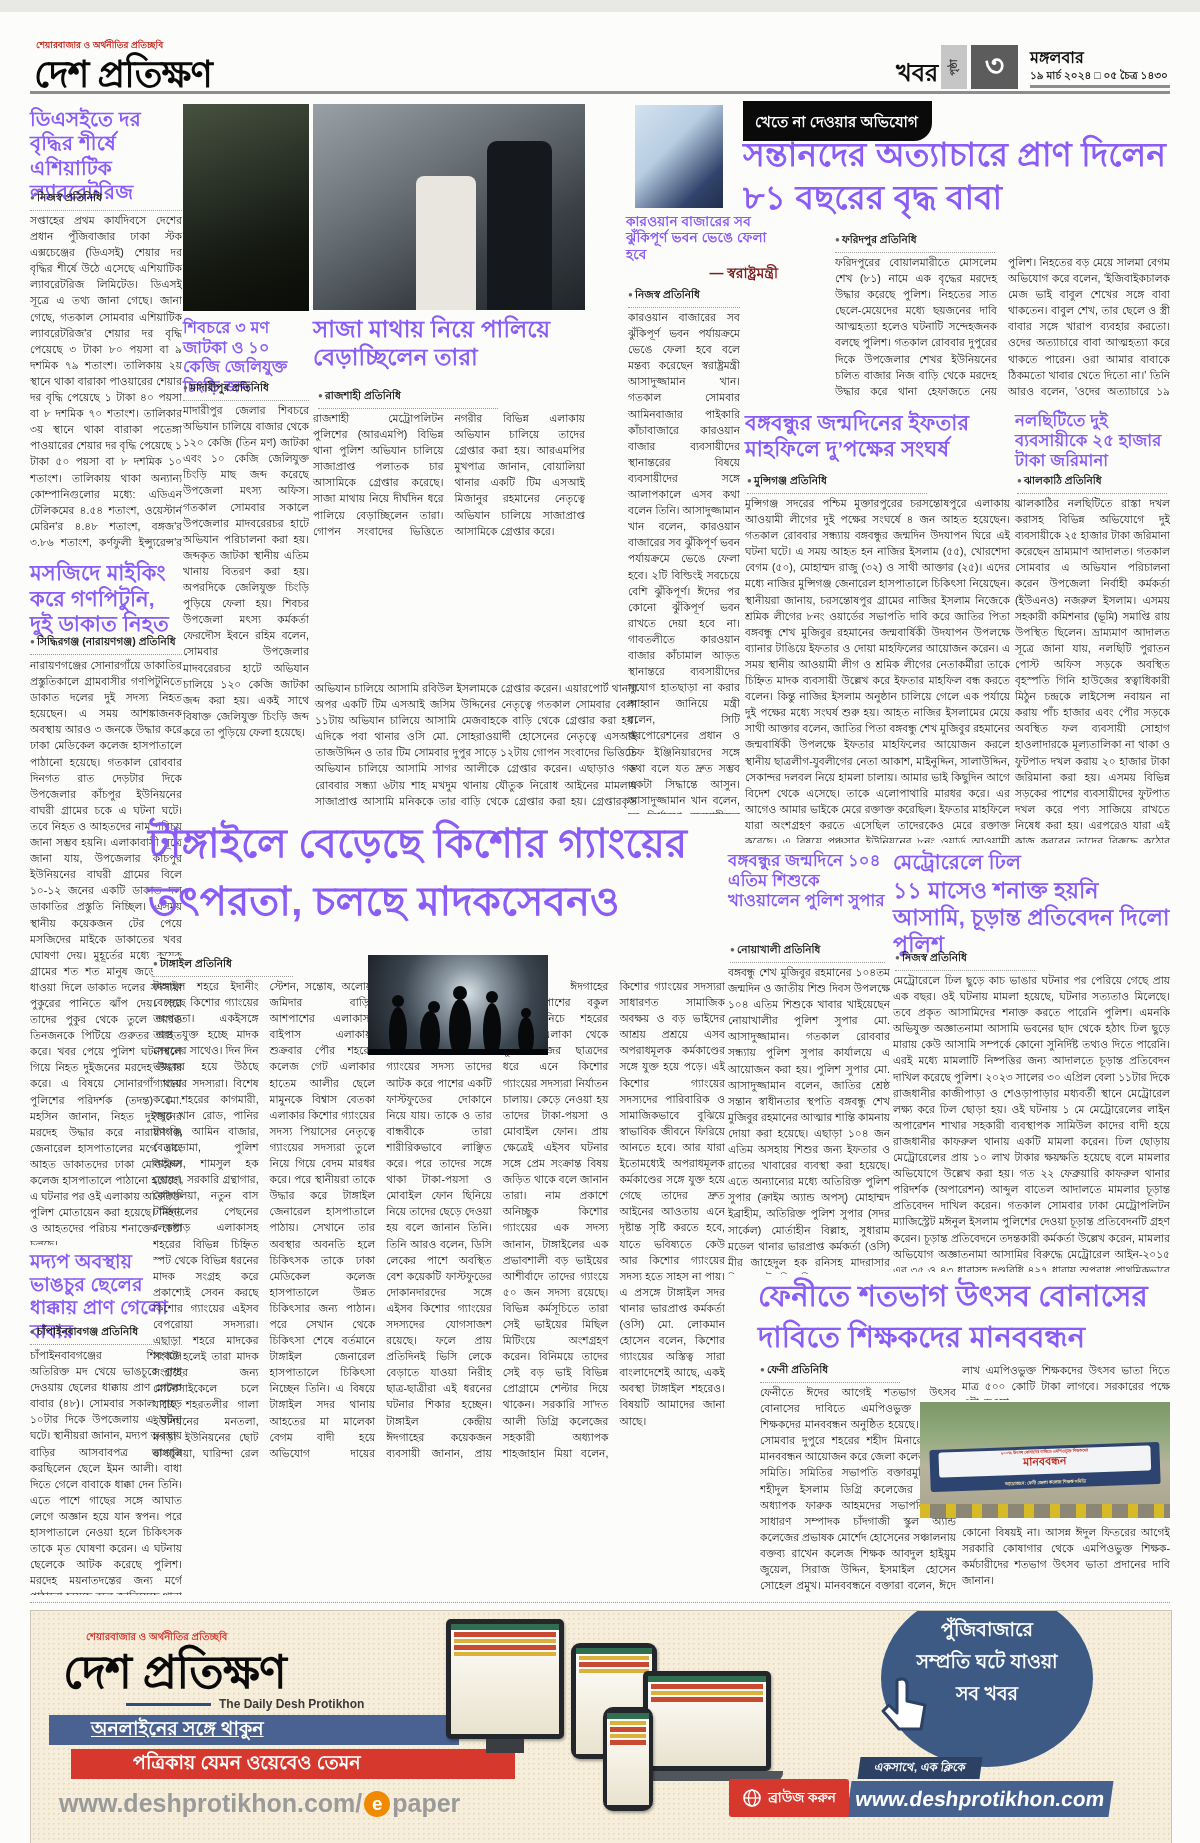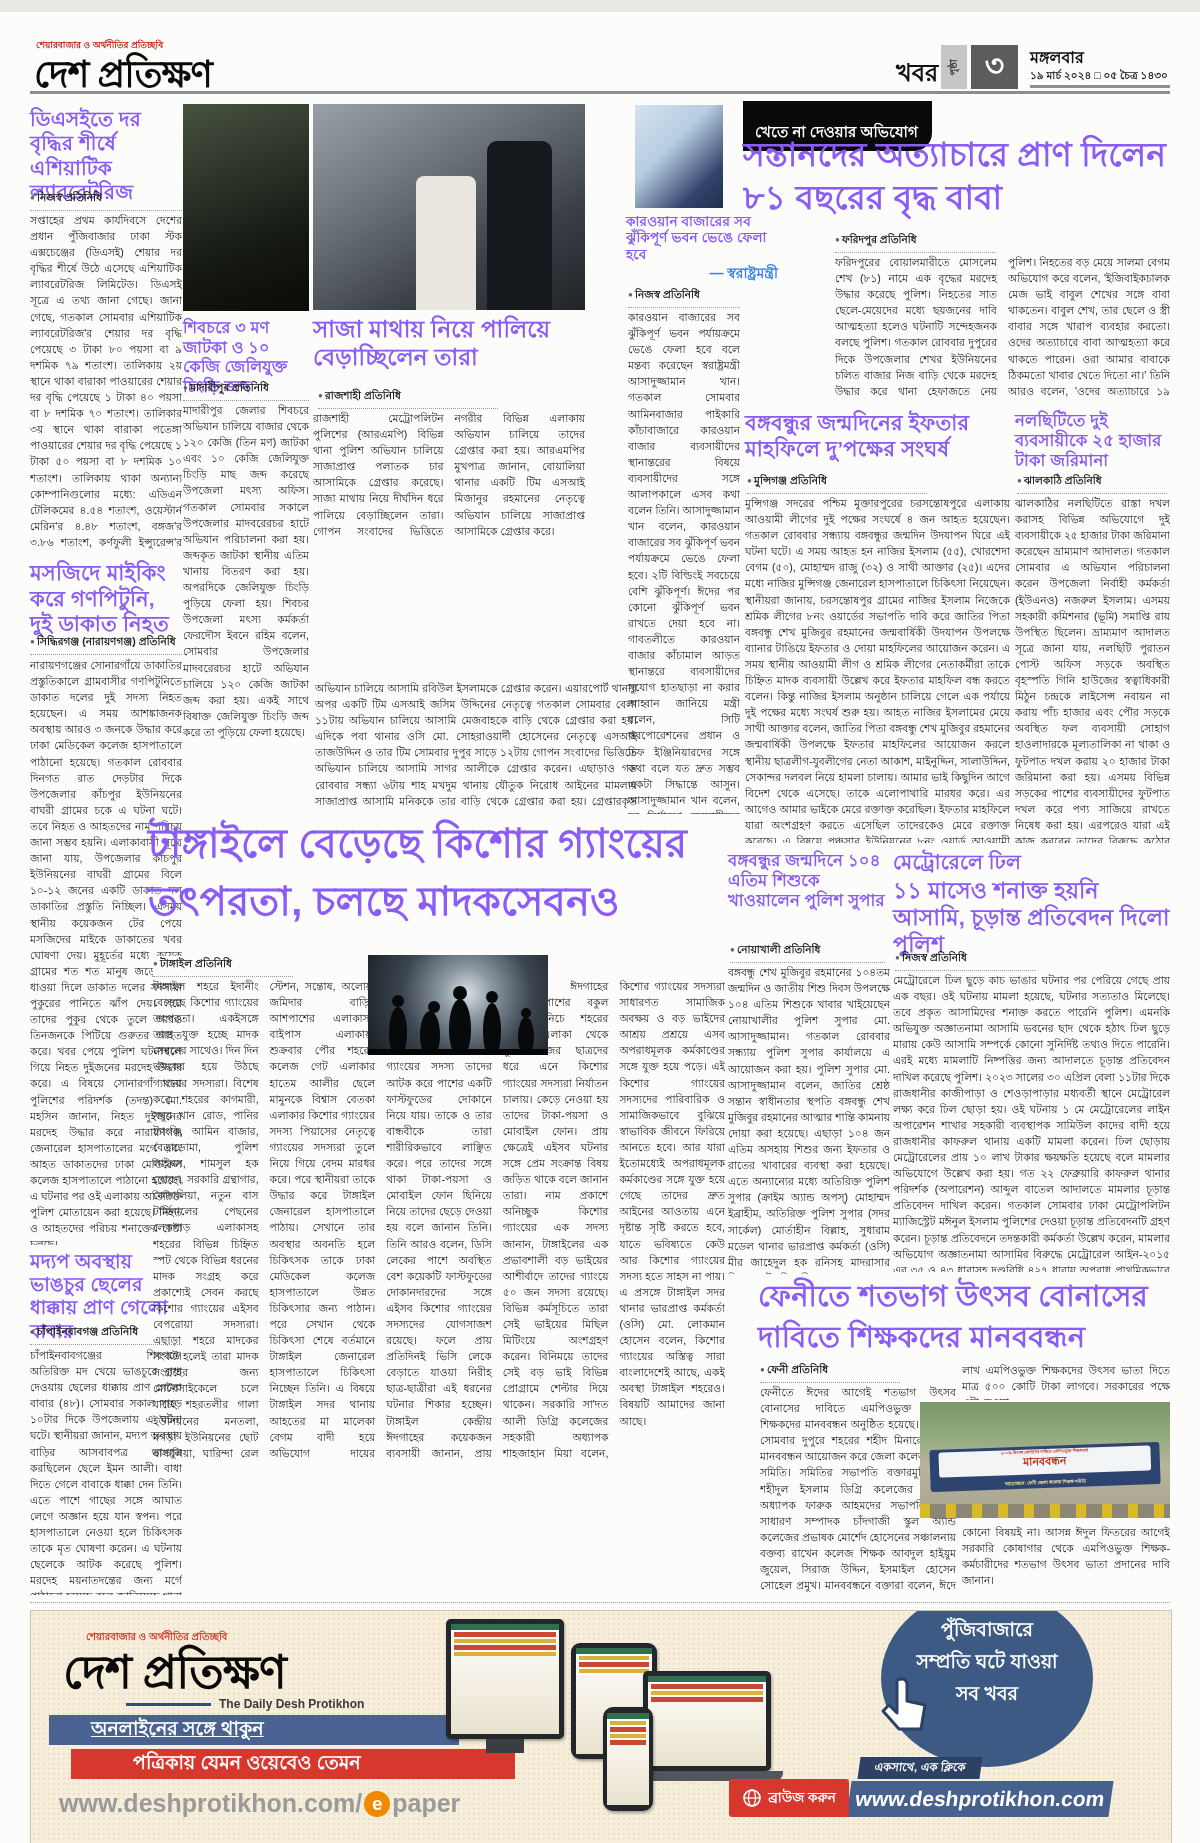--- a/index.html
+++ b/index.html
@@ -8,22 +8,22 @@
   .abs{position:absolute;}
   .headline{font-weight:800;color:#8b5cf6;text-align:left;line-height:1.22;letter-spacing:.2px;}
   .byline{font-size:10.5px;font-weight:700;color:#222;border-bottom:1px dotted #9a9a9a;padding-bottom:3px;}
   .byline::before{content:"● ";color:#666;font-size:8px;vertical-align:1px;}
   .body{font-size:10.6px;line-height:1.52;text-align:justify;color:#1a1a1a;overflow:hidden;}
   .cols2{column-count:2;column-gap:11px;}
   .cols5{column-count:5;column-gap:11px;}
   .photo{background:#888;}
   .rule{background:#8d8d8d;}
   .kicker{background:#0a0a0a;color:#fff;font-weight:700;font-size:15px;
-          padding:19px 14px 6px 12px;border-radius:0 0 18px 0;}
-  .quote-attrib{font-size:14px;font-weight:800;text-align:right;color:#3b82f6;}
+          padding:9px 14px 6px 12px;border-radius:0 0 18px 0;}
+  .quote-attrib{font-size:14px;font-weight:800;text-align:right;color:#7f1d1d;}
   .pagebox{display:flex;align-items:center;justify-content:center;}
   .ad{background:#f6eedb;border:1px solid #c9c4b4;overflow:hidden;
       background-image:radial-gradient(#e8ddc2 1px,transparent 1px);background-size:5px 5px;}
   .band{color:#fff;font-weight:800;display:flex;align-items:center;}
   .devframe{background:#23262b;border-radius:5px;box-shadow:1px 2px 3px rgba(0,0,0,.35);}
   .devscreen{position:absolute;inset:5px;background:linear-gradient(180deg,#fff 0%,#f3efe2 55%,#e8e2cf 100%);overflow:hidden;}
   .devscreen .bar1{height:6px;background:#2f6e4f;}
   .devscreen .bar2{height:5px;background:#c94a32;margin:2px 3px;}
   .devscreen .bar3{height:4px;background:#d9b13b;margin:2px 3px;}
   .circleblue{background:#3d5a85;border-radius:50%;color:#fff;text-align:center;font-weight:800;}

